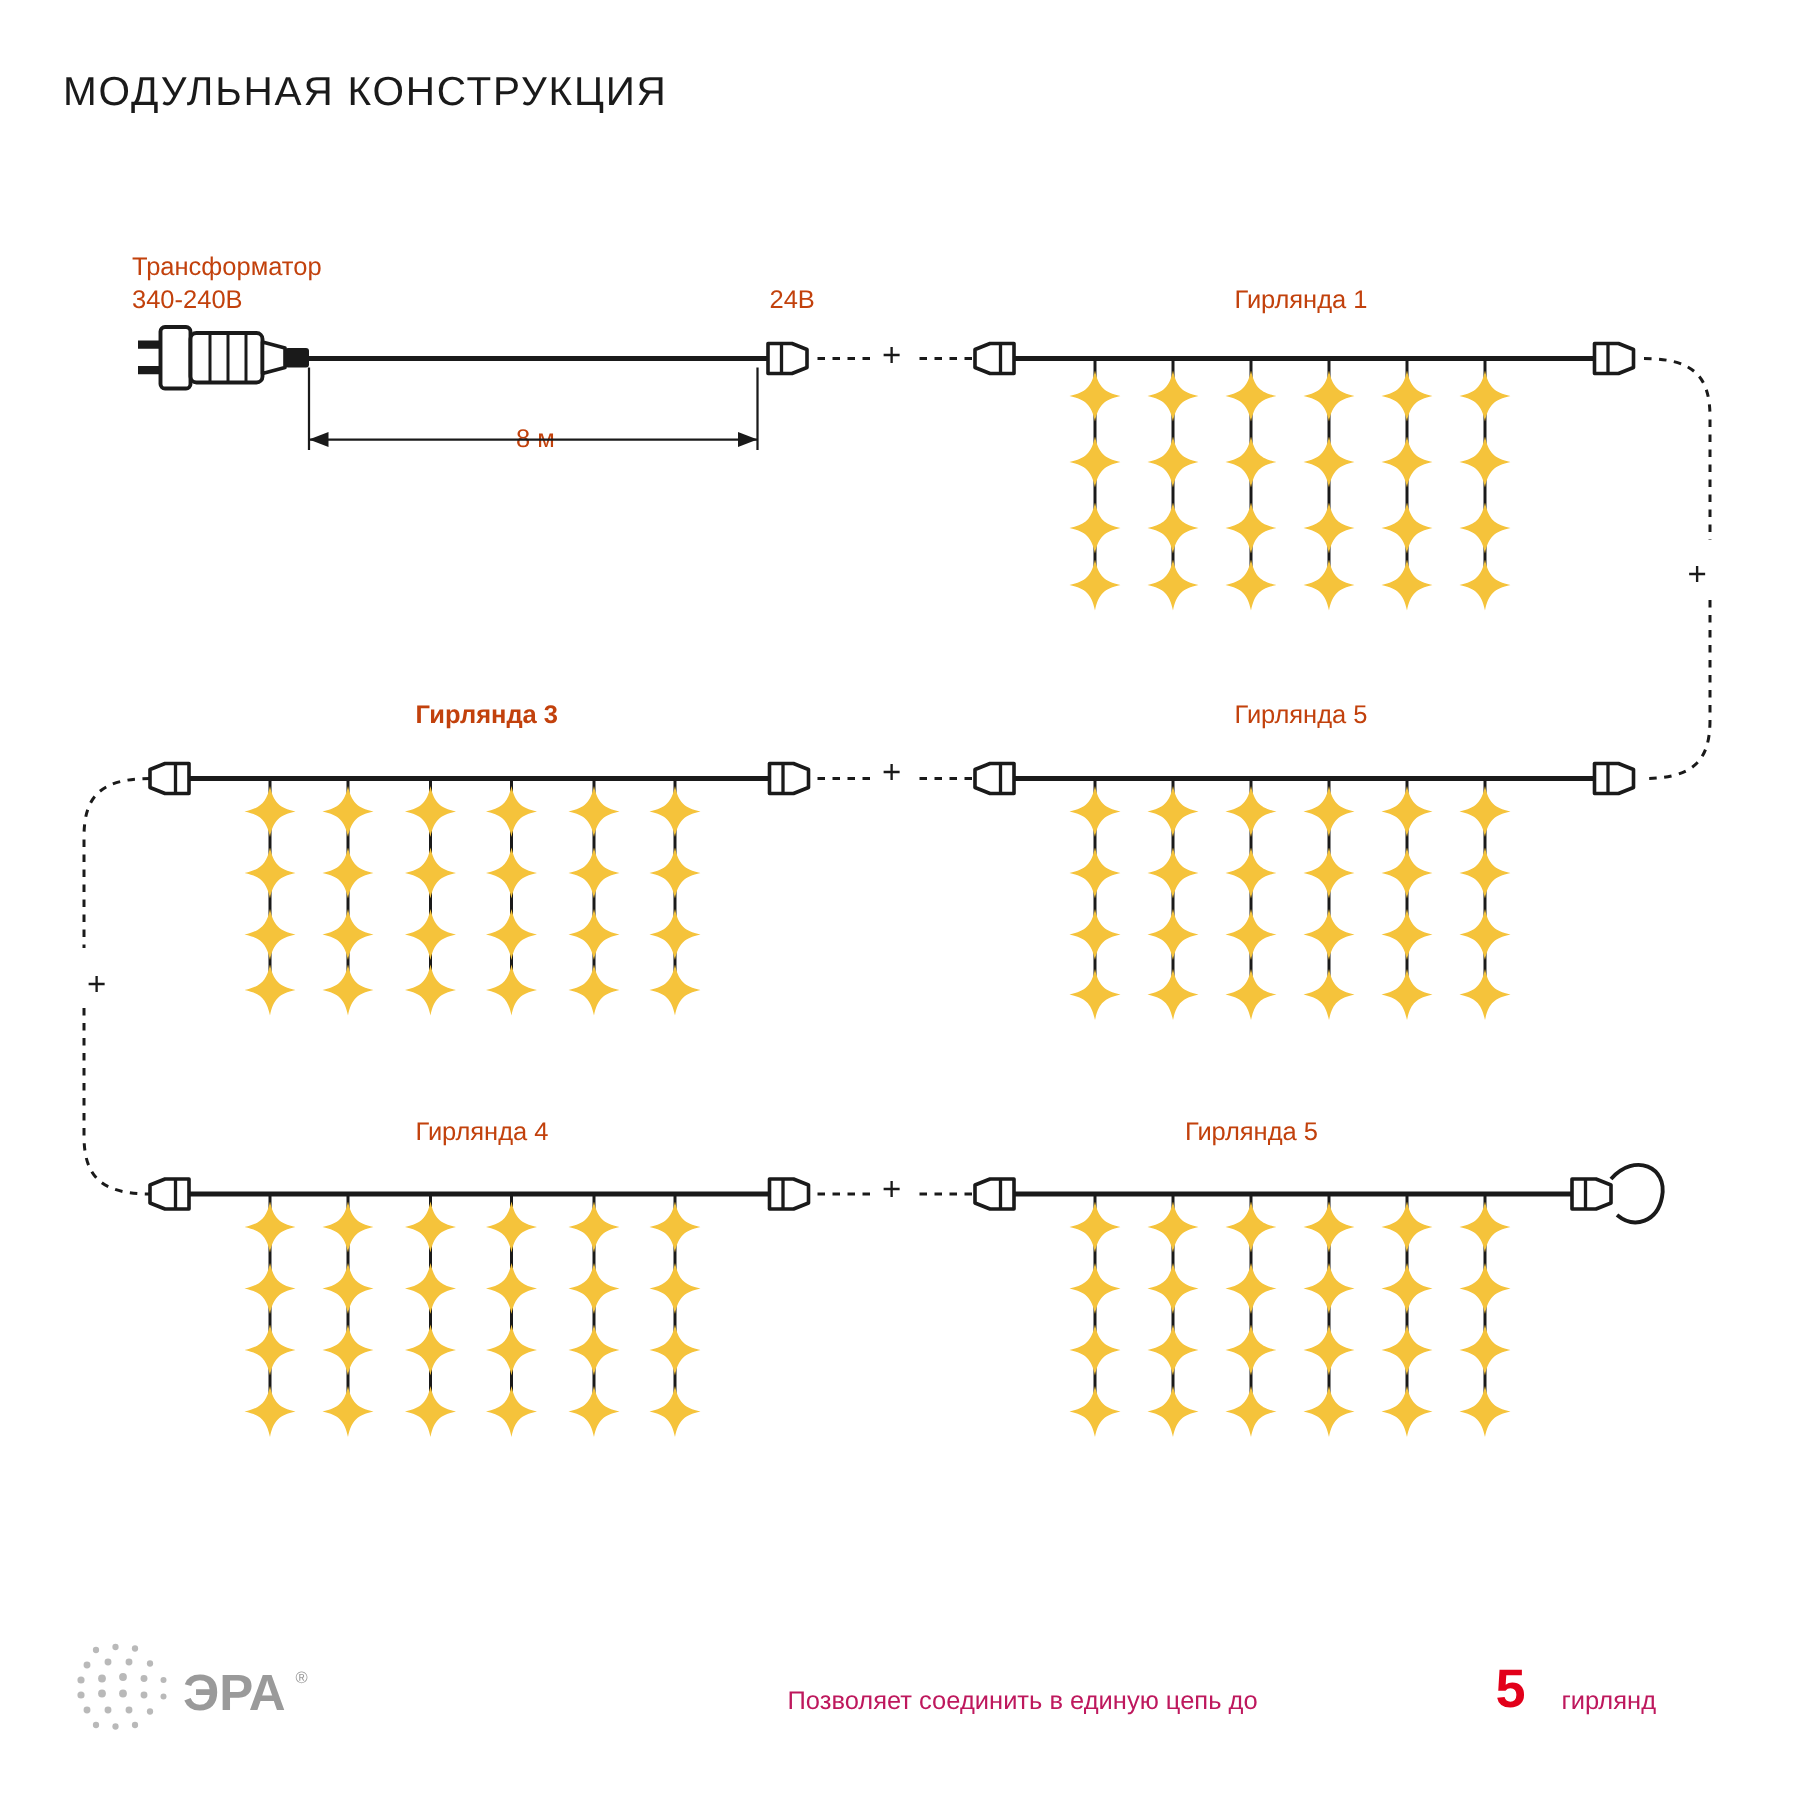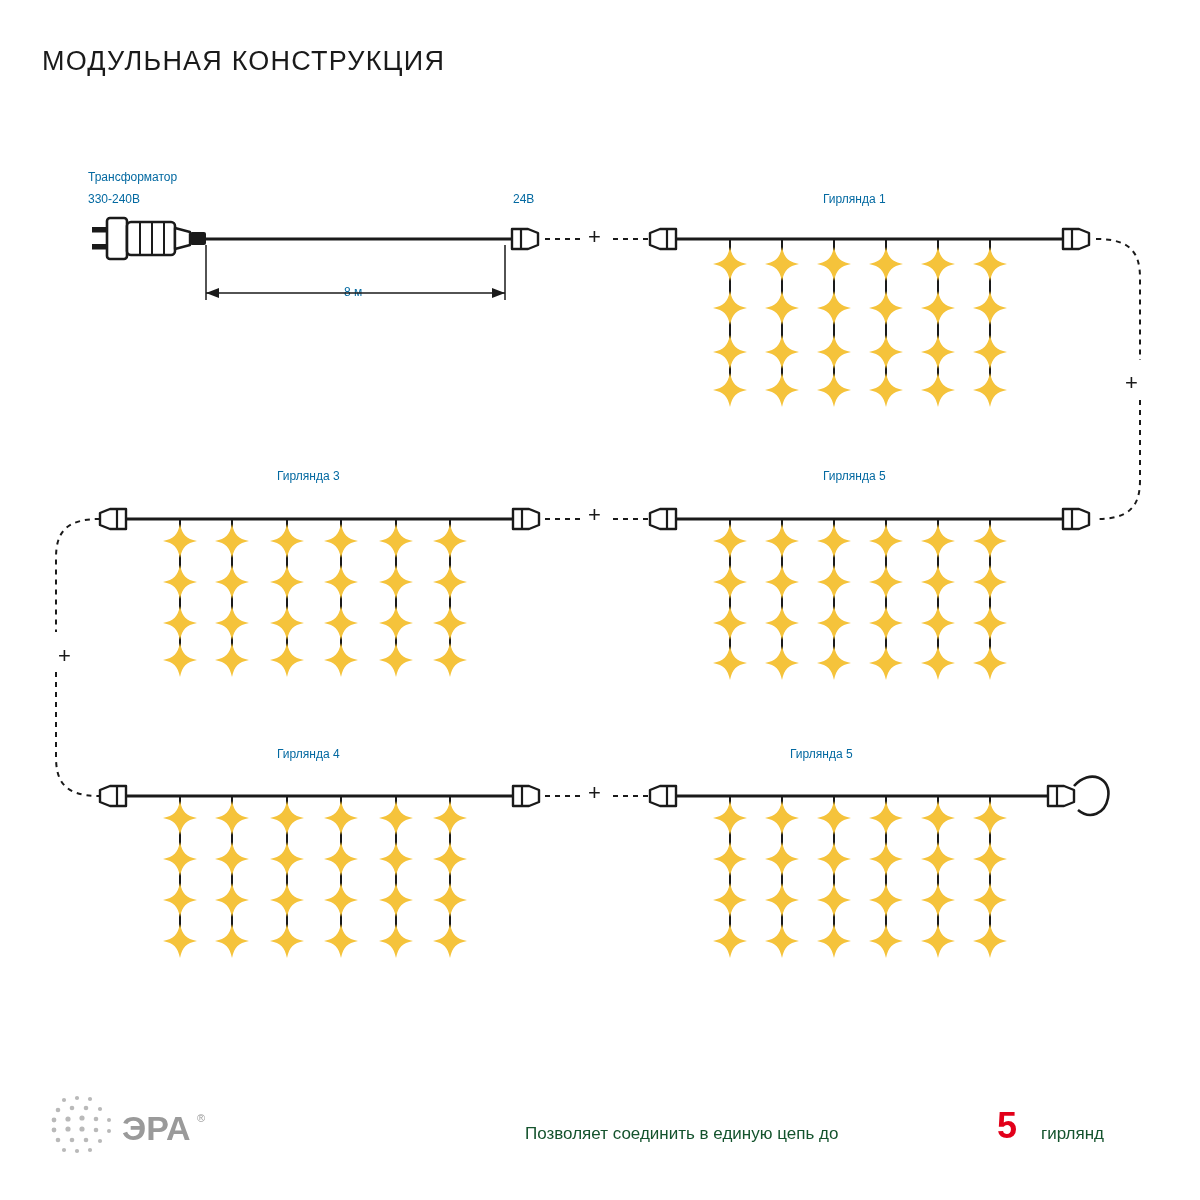--- a/index.html
+++ b/index.html
@@ -26,35 +26,35 @@
     left: 42px;
     top: 46px;
     font-size: 27px;
     letter-spacing: 1.2px;
     color: #1a1a1a;
     text-transform: uppercase;
     font-weight: 400;
   }
   .label {
     position: absolute;
-    font-size: 12px;
-    color: #0369a1;
+    font-size: 17px;
+    color: #c2410c;
     white-space: pre;
     line-height: 19px;
   }
   .plus {
     position: absolute;
     font-size: 22px;
     color: #1a1a1a;
     line-height: 1;
   }
   .footer-text {
     position: absolute;
     font-size: 17px;
-    color: #14532d;
+    color: #be185d;
   }
   .footer-num {
     position: absolute;
     font-size: 36px;
     font-weight: bold;
     color: #e2001a;
     line-height: 1;
   }
   .logo-wrap {
     position: absolute;
@@ -66,27 +66,27 @@
   svg { display:block; }
 </style>
 </head>
 <body>
 
 <div class="stage">
 
   <div class="title">МОДУЛЬНАЯ КОНСТРУКЦИЯ</div>
 
   <div class="label" style="left:88px; top:168px;">Трансформатор</div>
-  <div class="label" style="left:88px; top:190px;">330-240В</div>
+  <div class="label" style="left:88px; top:190px;">340-240В</div>
   <div class="label" style="left:513px; top:190px;">24В</div>
   <div class="label" style="left:344px; top:283px;">8 м</div>
 
   <div class="label" style="left:823px; top:190px;">Гирлянда 1</div>
   <div class="label" style="left:823px; top:467px;">Гирлянда 5</div>
-  <div class="label" style="left:277px; top:467px;">Гирлянда 3</div>
+  <div class="label" style="left:277px; top:467px;font-weight:bold;">Гирлянда 3</div>
   <div class="label" style="left:277px; top:745px;text-align:center;">Гирлянда 4</div>
   <div class="label" style="left:790px; top:745px;">Гирлянда 5</div>
 
   <div class="plus" style="left:588px; top:226px;">+</div>
   <div class="plus" style="left:1125px; top:372px;">+</div>
   <div class="plus" style="left:588px; top:504px;">+</div>
   <div class="plus" style="left:58px; top:645px;">+</div>
   <div class="plus" style="left:588px; top:782px;">+</div>
 
   <svg width="1200" height="1200" viewBox="0 0 1200 1200" style="position:absolute;left:0;top:0;">

